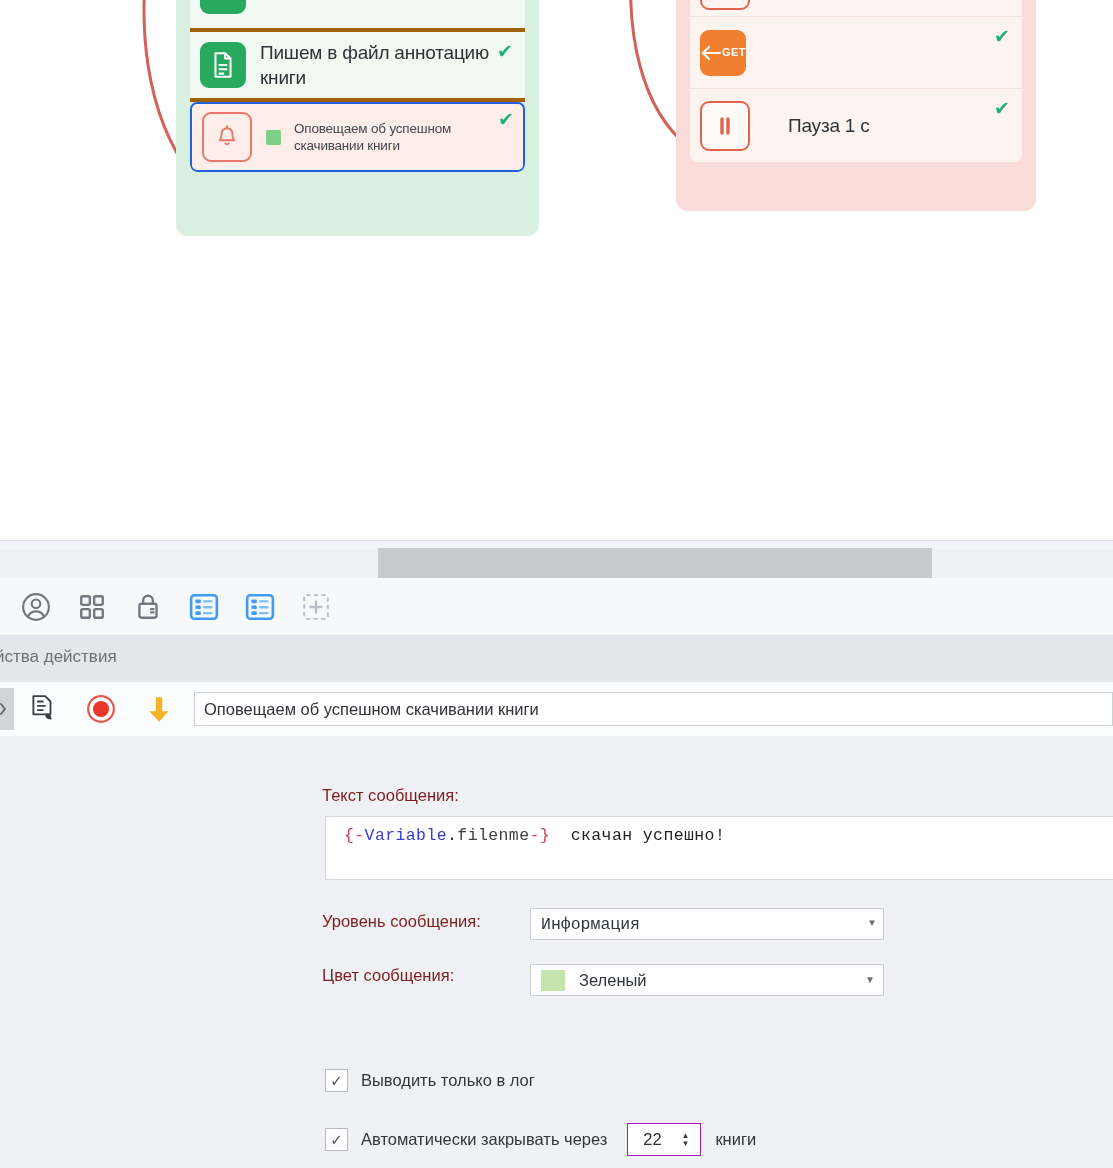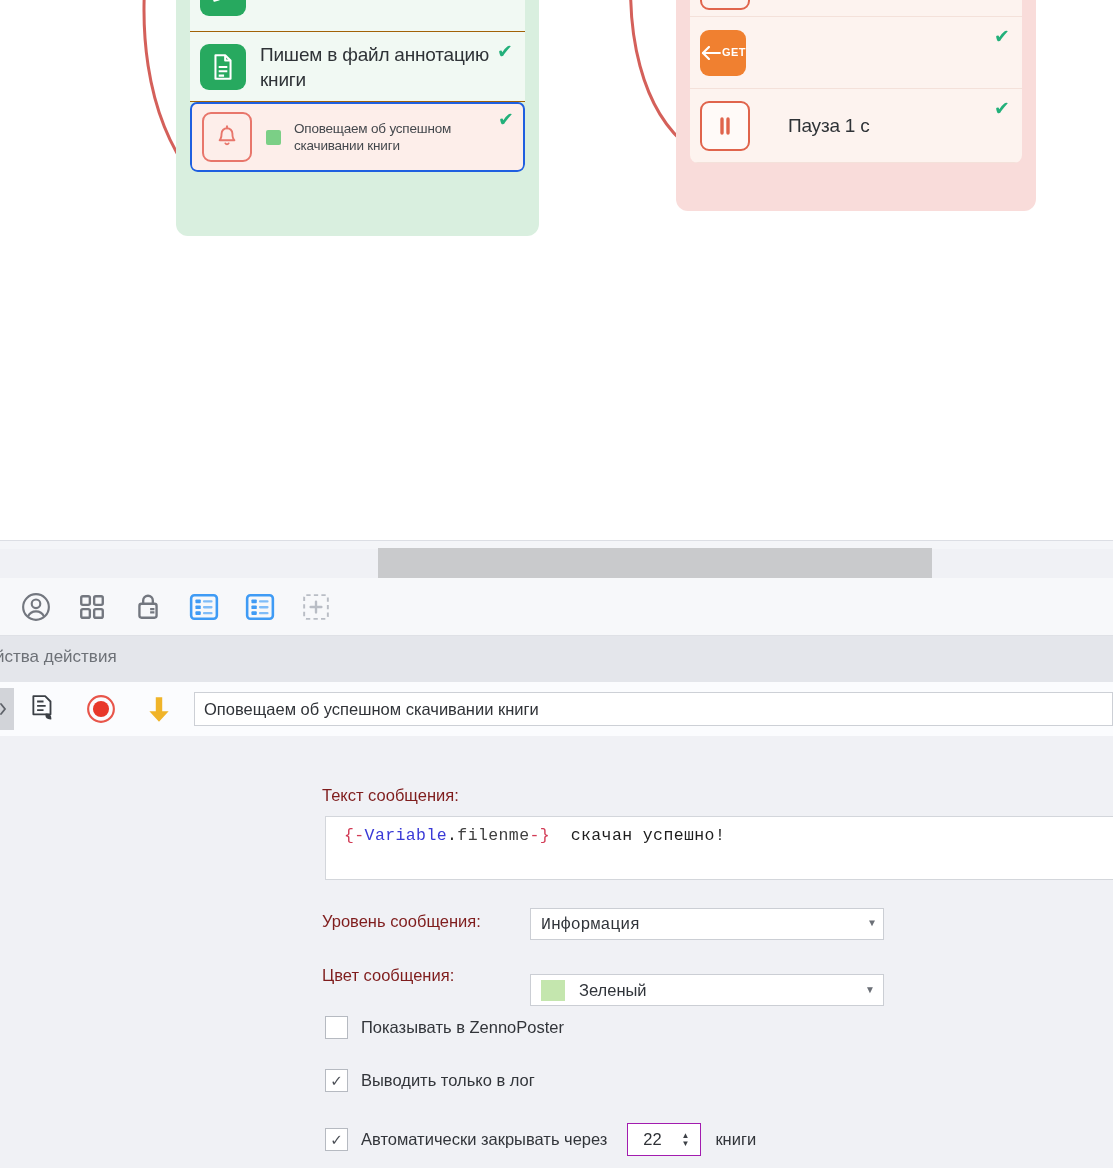--- a/index.html
+++ b/index.html
@@ -63,21 +63,21 @@
   #group-pink .action-list { width: 332px; }
 
   .action-row {
     position: relative;
     display: flex;
     align-items: center;
     min-height: 58px;
     padding: 6px 10px 6px 10px;
     box-sizing: border-box;
     background: #f1f9f3;
-    border-bottom: 1px solid #a16207;
+    border-bottom: 4px solid #a16207;
   }
   #group-pink .action-row {
     background: #fdf3ef;
     border-bottom: 1px solid #f4e1da;
   }
 
   .action-row.selected {
     background: #fdeeea;
     border: 2px solid #1f5fe0;
     border-radius: 7px;
@@ -293,21 +293,21 @@
     background: #ffffff;
     border: 1px solid #cbced4;
     box-sizing: border-box;
     display: flex;
     align-items: center;
     padding: 0 8px 0 10px;
     font-size: 16.5px;
     color: #30343a;
   }
   #level-combo { top: 172px; font-family: Liberation Mono, monospace; }
-  #color-combo { top: 238px; }
+  #color-combo { top: 228px; }
   .combo-arrow {
     margin-left: auto;
     color: #6b6f76;
     font-size: 10px;
     line-height: 1;
   }
   #color-swatch {
     width: 24px;
     height: 21px;
     background: #c4e6ae;
@@ -575,24 +575,20 @@
       <span class="combo-arrow">▼</span>
     </div>
 
     <div class="row-label" id="color-label">Цвет сообщения:</div>
     <div class="combo" id="color-combo">
       <span id="color-swatch"></span>
       <span>Зеленый</span>
       <span class="combo-arrow">▼</span>
     </div>
 
-    <div class="cb-row" id="cb-row-zenno">
-      <span class="cbox"></span>
-      <span>Показывать в ZennoPoster</span>
-    </div>
 
     <div class="cb-row" id="cb-row-log">
       <span class="cbox">✓</span>
       <span>Выводить только в лог</span>
     </div>
 
     <div class="cb-row" id="cb-row-auto">
       <span class="cbox">✓</span>
       <span>Автоматически закрывать через</span>
       <span id="seconds-spinner">

